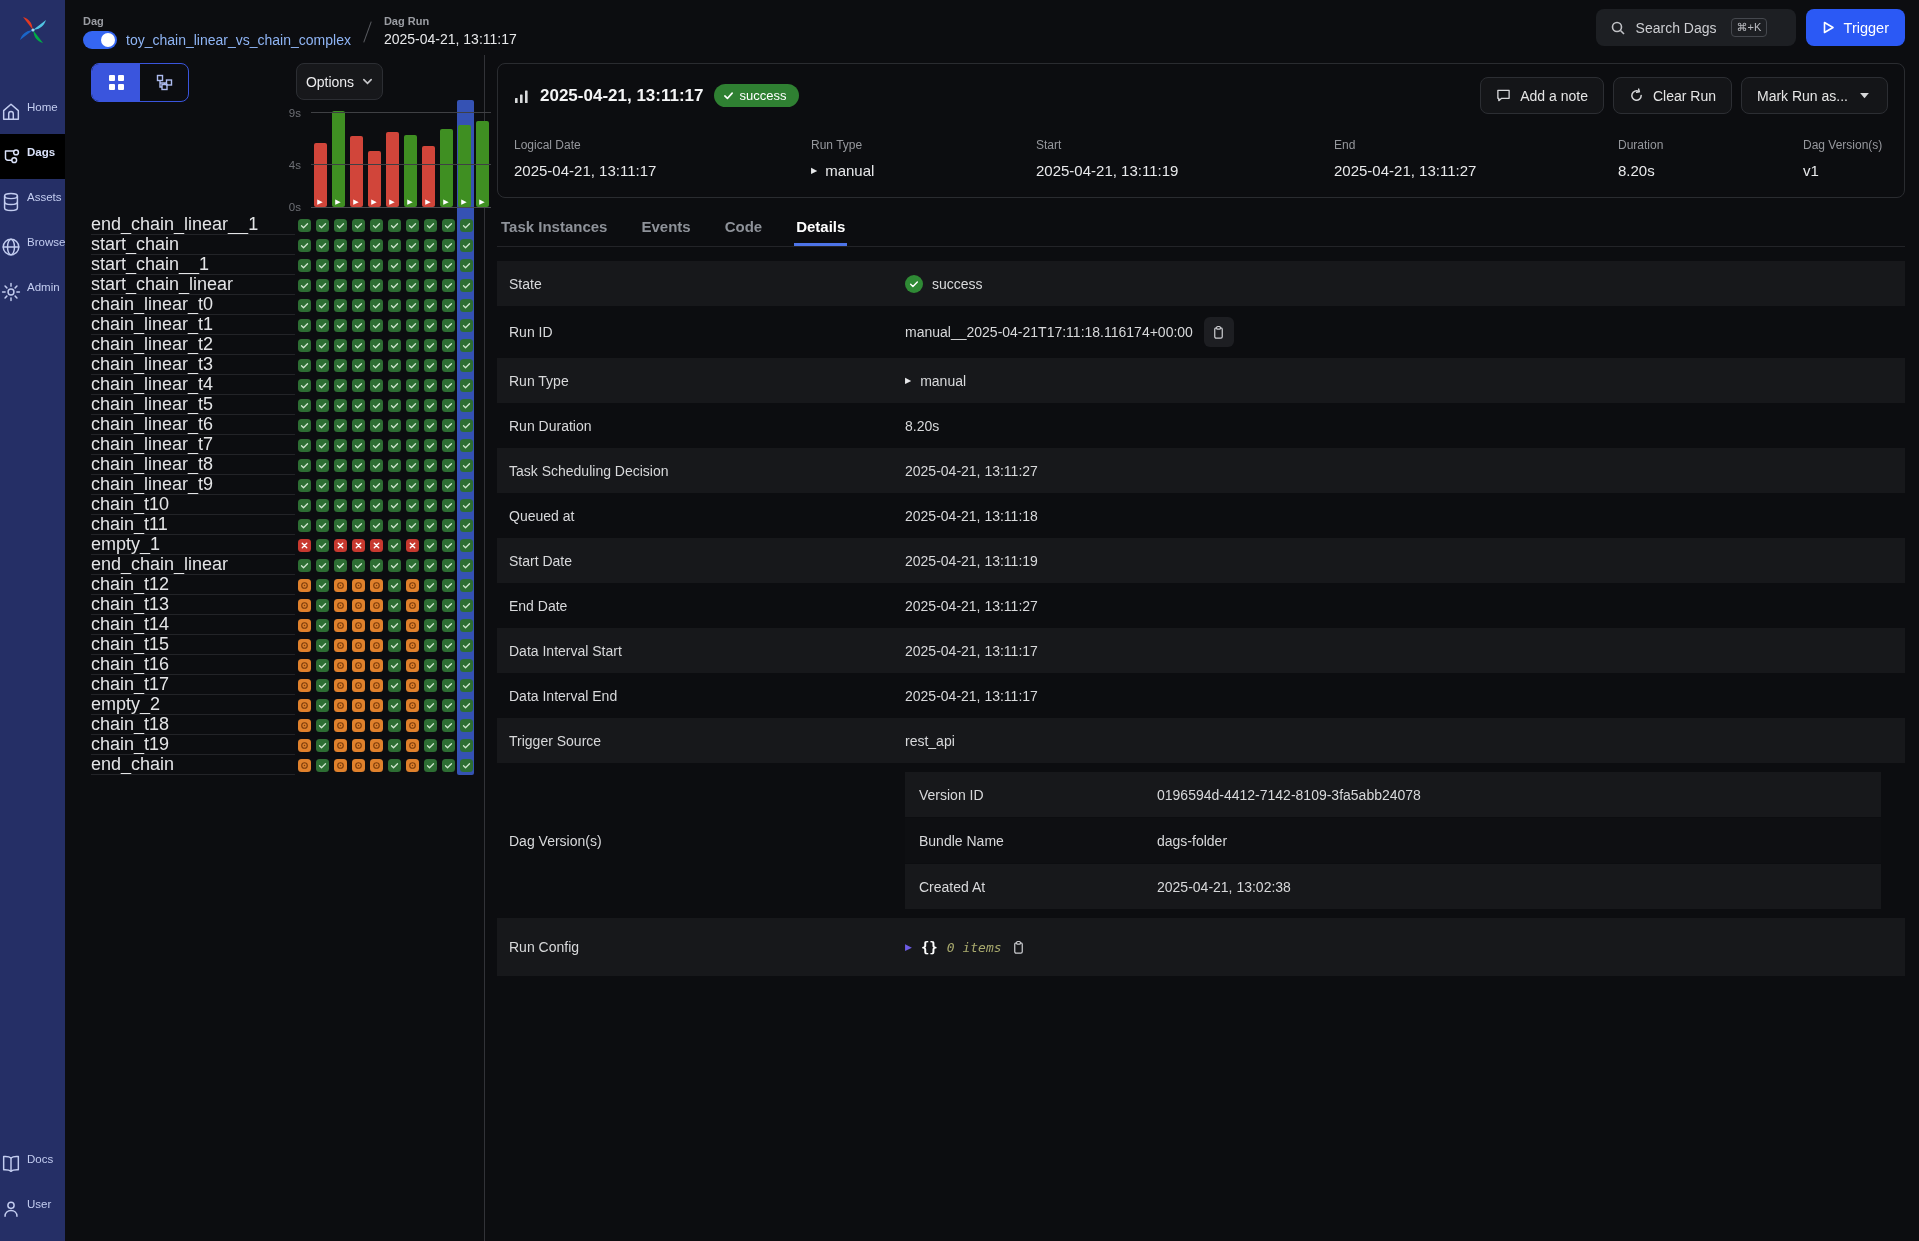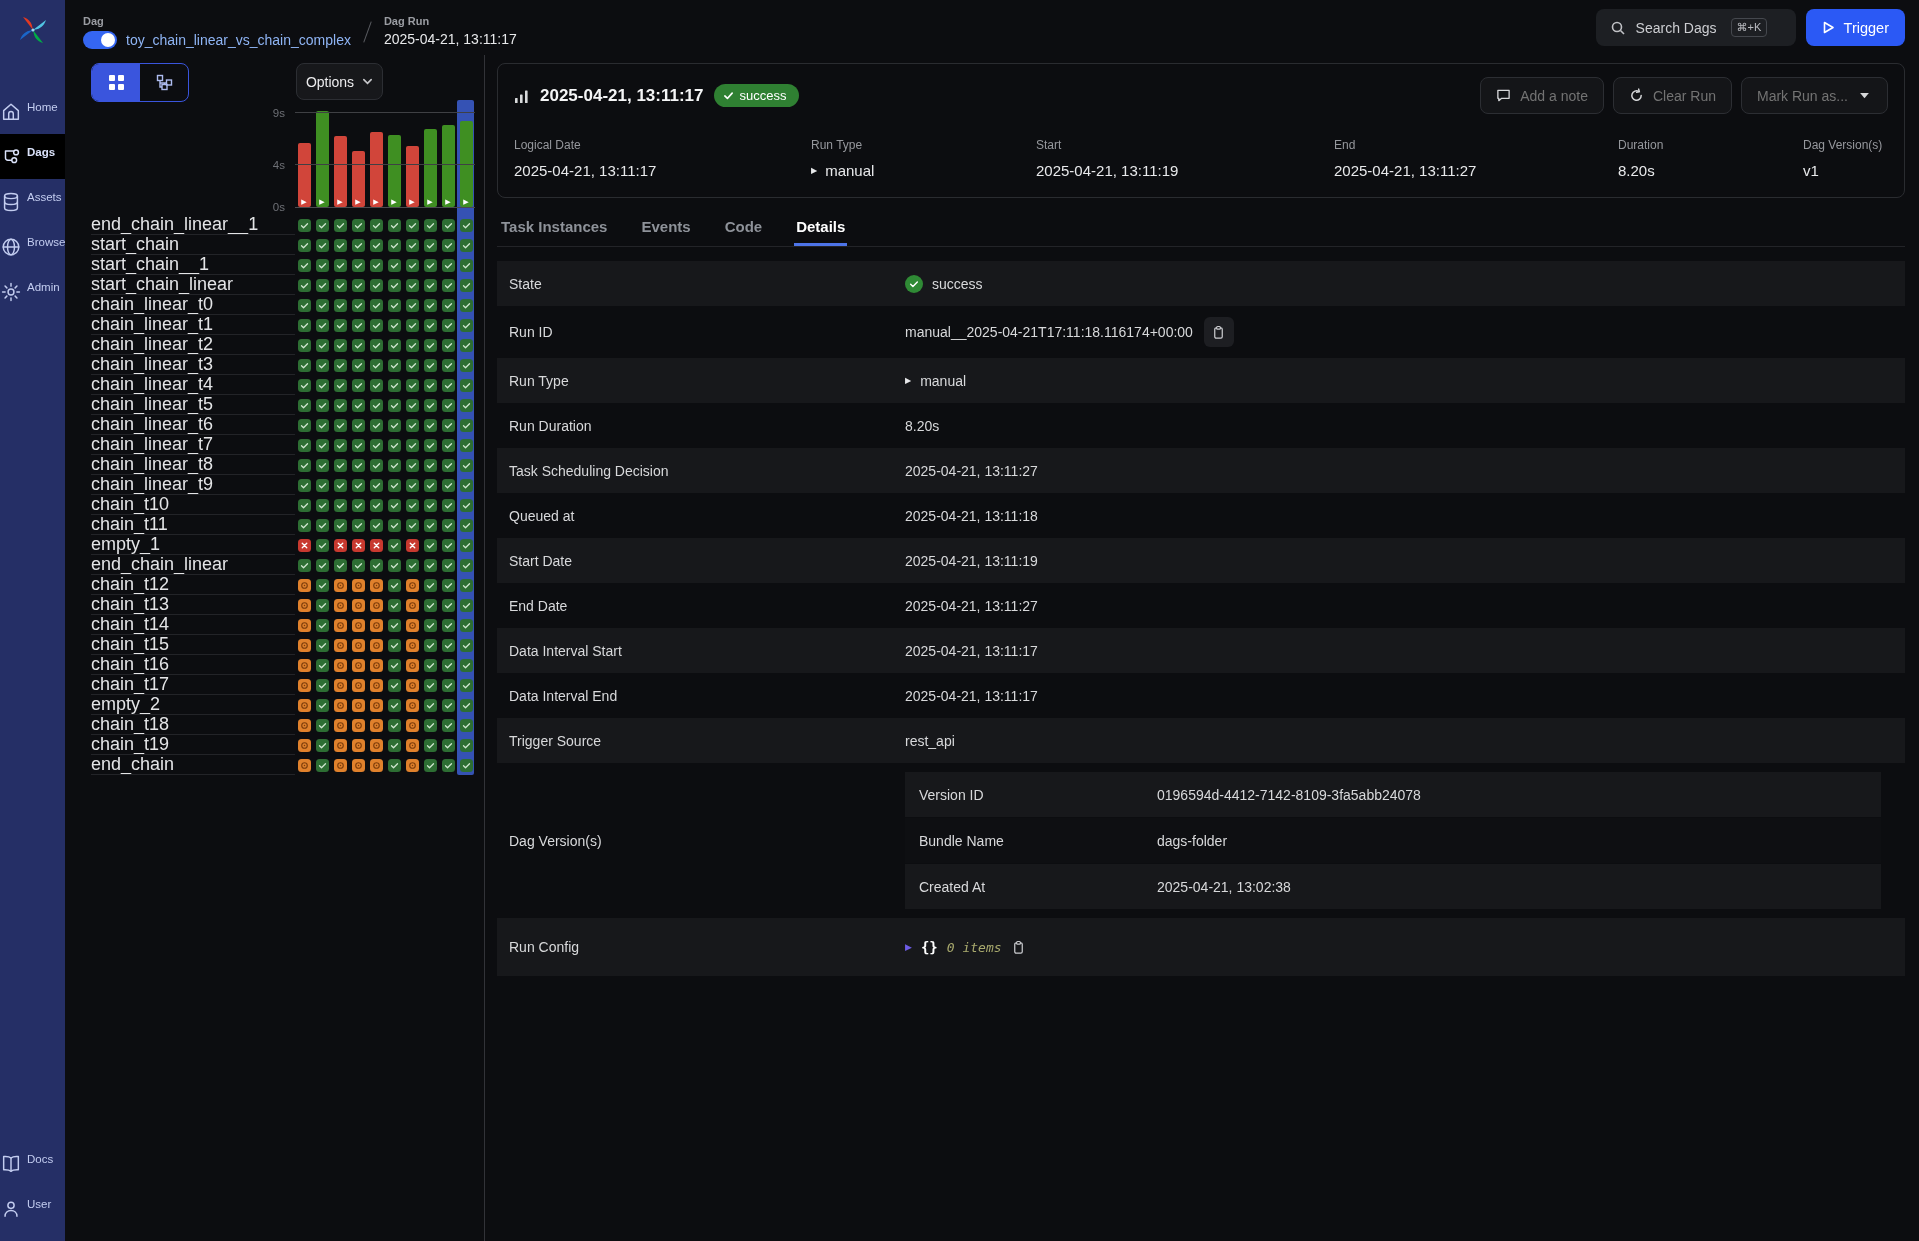--- a/index.html
+++ b/index.html
@@ -48,21 +48,21 @@
   .seg { width:48px; height:37px; display:flex; align-items:center; justify-content:center; cursor:pointer; color:#aebcf0; background:transparent; }
   .seg.active { background:#3a55dd; color:#fff; }
   .seg svg { width:17px; height:17px; }
   .options-btn { position:absolute; top:8px; left:223px; width:87px; height:37px; display:flex; align-items:center;
     justify-content:center; gap:8px; background:#17181b; border:1px solid #2c2e33; border-radius:8px;
     color:#ececee; font-size:14px; cursor:pointer; }
   .options-btn svg { width:11px; height:11px; color:#c6c7ca; }
 
   .sel-strip { position:absolute; left:384px; top:45px; width:17px; height:675px; background:#3552b4; border-radius:2px; }
 
-  .chart { position:absolute; left:0; top:44px; width:412px; height:108px; }
+  .chart { position:absolute; left:16px; top:44px; width:412px; height:108px; }
   .gridline { position:absolute; left:222px; width:180px; height:1px; background:#3f4044; }
   .baseline { position:absolute; left:222px; width:180px; bottom:-1px; height:1px; background:#4a4b4f; }
   .axis-label { position:absolute; right:200px; font-size:11.5px; color:#6e7076; transform:translateY(50%); }
   .bars { position:absolute; left:222px; bottom:0; width:180px; height:108px; display:flex; align-items:flex-end; }
   .bar-col { width:18px; display:flex; justify-content:center; align-items:flex-end; height:100%; }
   .bar { width:13px; border-radius:2px; position:relative; }
   .bar.f { background:#d1453a; }
   .bar.s { background:#3f8f22; }
   .bar-play { position:absolute; bottom:1px; left:0; right:0; text-align:center; font-size:7px; color:#fff; }
 
@@ -83,21 +83,21 @@
   .summary-box { border:1px solid #2a2c30; border-radius:8px; padding:13px 16px 18px; }
   .summary-top { display:flex; align-items:center; justify-content:space-between; }
   .summary-title { display:flex; align-items:center; gap:10px; }
   .title-icon svg { width:16px; height:16px; color:#d9dadc; display:block; }
   .run-title { font-size:17px; font-weight:700; color:#f4f5f6; }
   .badge { display:inline-flex; align-items:center; gap:6px; background:#2f8032; color:#fff;
     border-radius:999px; font-size:13px; padding:4px 12px 4px 9px; }
   .badge svg { width:11px; height:11px; }
   .summary-actions { display:flex; gap:9px; }
   .act-btn { display:flex; align-items:center; gap:9px; background:#141518; border:1px solid #2c2e33; border-radius:8px;
-    height:37px; padding:12px 15px; color:#737373; font-size:14px; font-family:inherit; cursor:pointer; }
+    height:37px; padding:12px 15px; color:#e5e5e5; font-size:14px; font-family:inherit; cursor:pointer; }
   .act-btn svg { width:15px; height:15px; color:#d6d7d9; }
   .meta-row { margin-top:24px; display:grid; grid-template-columns:297px 225px 298px 284px 185px 1fr; }
   .meta-label { font-size:12px; color:#96989d; margin-bottom:10px; }
   .meta-value { font-size:15px; color:#e8e9eb; display:flex; align-items:center; gap:8px; }
   .mini-caret { font-size:8px; color:#e8e9eb; }
 
   .tabs { margin-top:14px; display:flex; gap:30px; border-bottom:1px solid #232428; padding:0 2px; }
   .tab { font-size:15px; font-weight:700; color:#8e9299; padding:6px 2px 11px; cursor:pointer; }
   .tab.active { color:#fff; box-shadow:inset 0 -3px 0 #4d74e8; }
 

